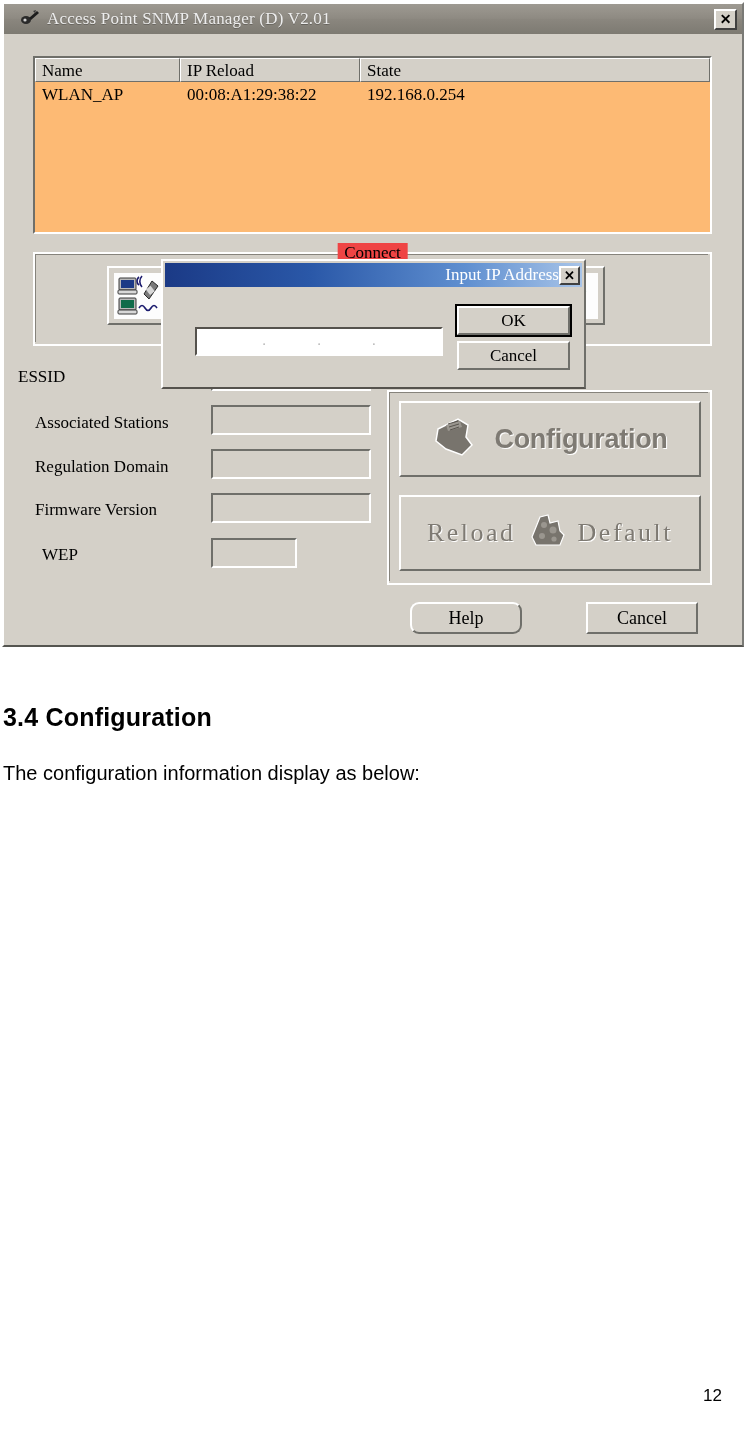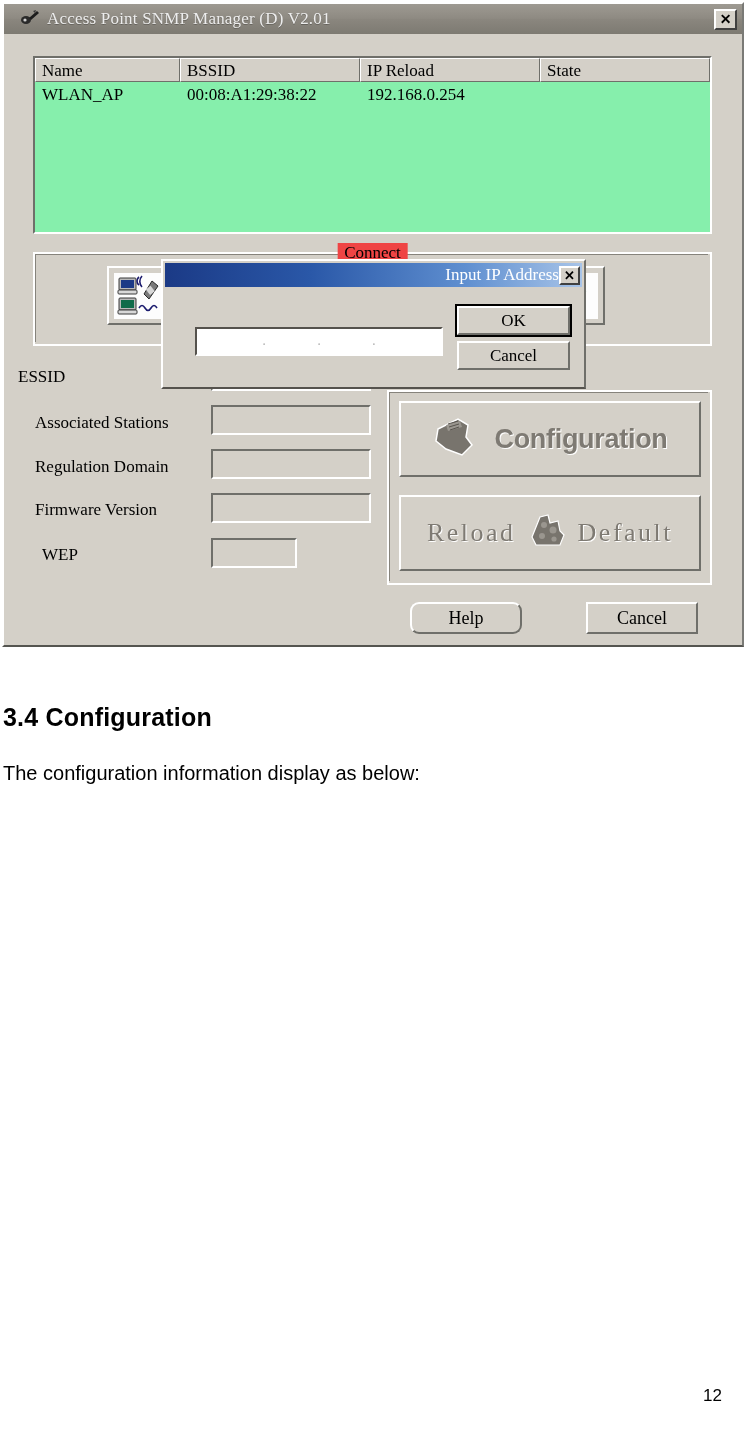--- a/index.html
+++ b/index.html
@@ -87,21 +87,21 @@
     margin-right: 3px;
   }
 
   
   .listview {
     position: absolute;
     left: 29px;
     top: 52px;
     width: 679px;
     height: 178px;
-    background: #86efac;
+    background: #fdba74;
     border-top: 2px solid #6f6f6a;
     border-left: 2px solid #6f6f6a;
     border-right: 2px solid #ffffff;
     border-bottom: 2px solid #ffffff;
     box-sizing: border-box;
   }
   .lv-header {
     display: flex;
     height: 24px;
     background: #d4d0c8;
@@ -424,21 +424,20 @@
           <circle cx="5" cy="11" r="1.6" fill="#cfcfcf"></circle>
         </svg>
       </span>
       <span class="title-text">Access Point SNMP Manager (D) V2.01</span>
       <span class="win-close">✕</span>
     </div>
 
     <div class="listview">
       <div class="lv-header">
         <div class="lv-th" style="width:145px">Name</div>
-        <div class="lv-th" style="width:180px">BSSID</div>
         <div class="lv-th" style="width:180px">IP Reload</div>
         <div class="lv-th" style="flex:1">State</div>
       </div>
       <div class="lv-row">
         <div class="lv-td" style="width:145px">WLAN_AP</div>
         <div class="lv-td" style="width:180px">00:08:A1:29:38:22</div>
         <div class="lv-td" style="width:180px">192.168.0.254</div>
         <div class="lv-td" style="flex:1"></div>
       </div>
     </div>

